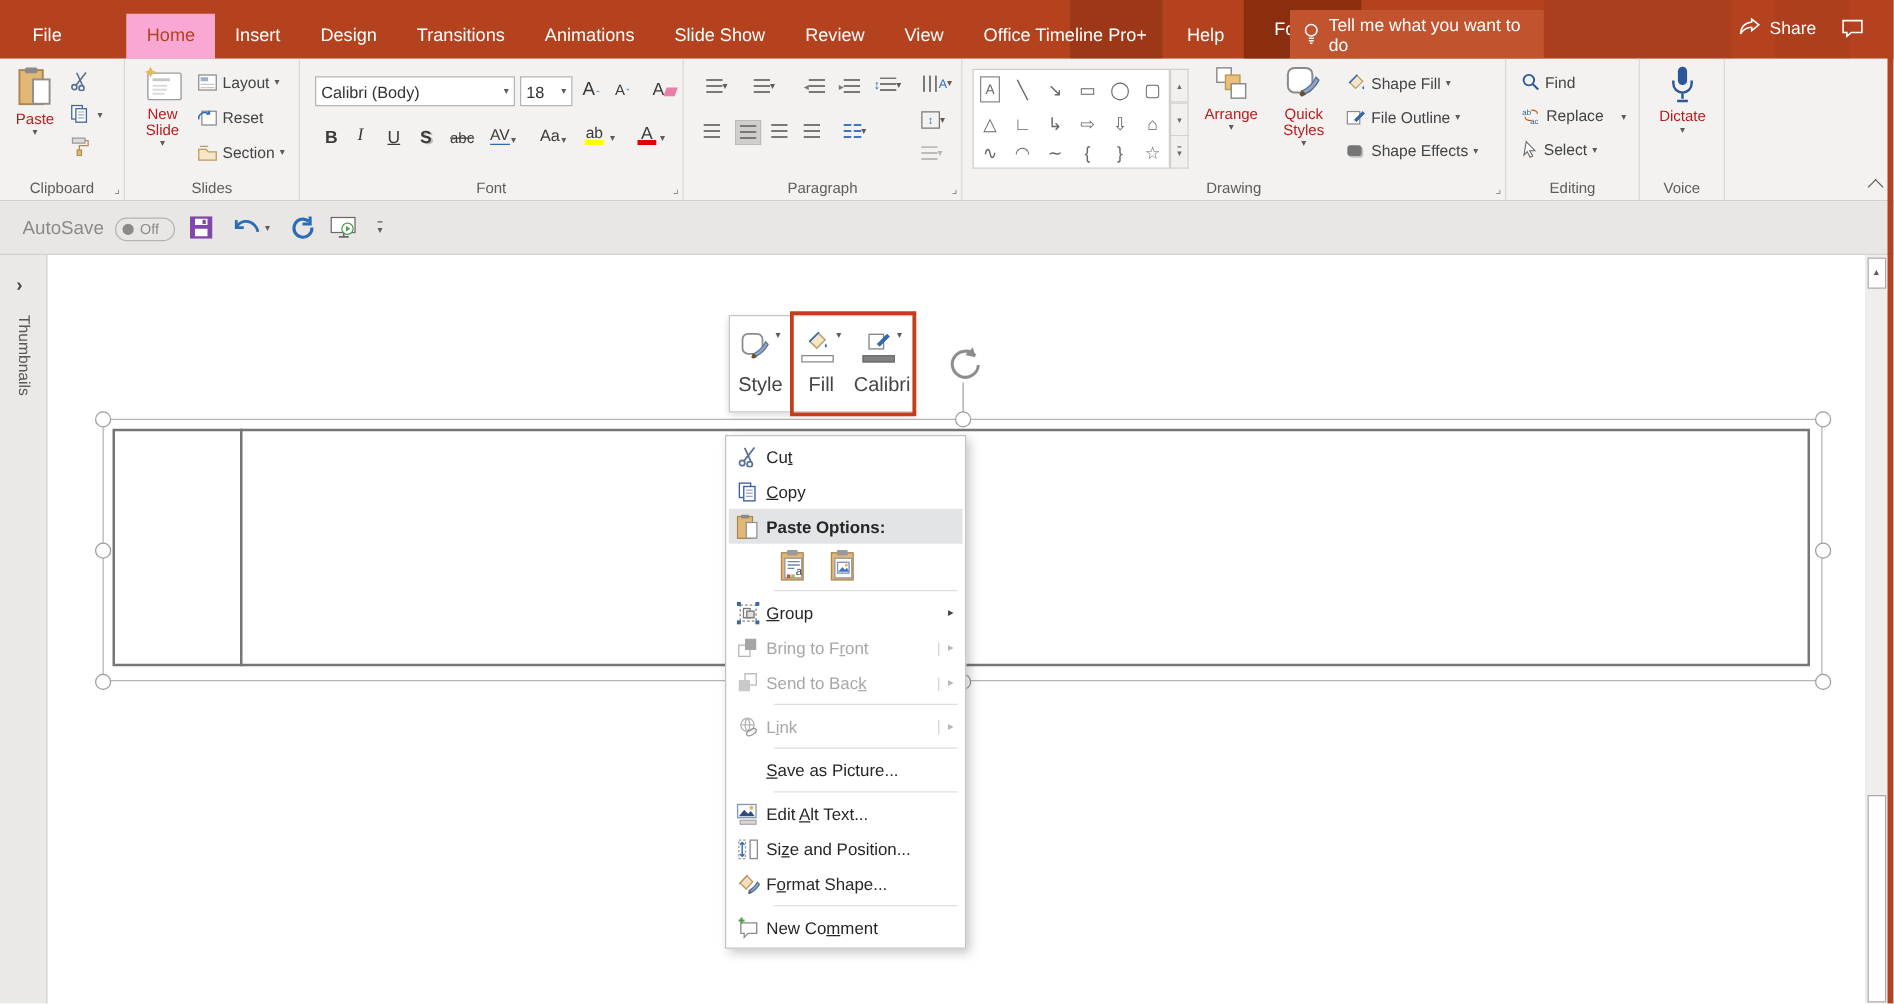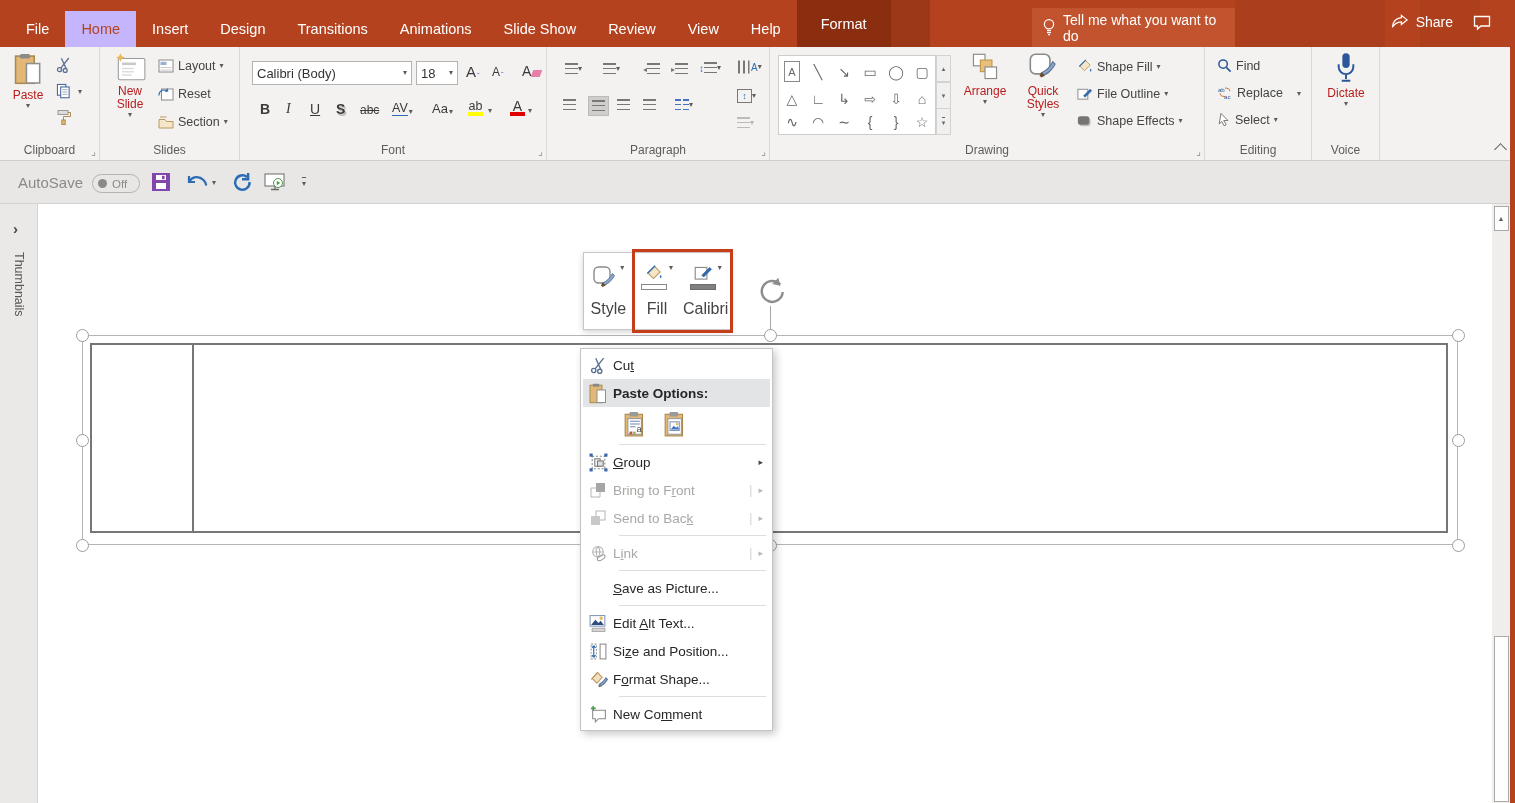--- a/index.html
+++ b/index.html
@@ -7,21 +7,21 @@
   .app { position:relative; width:1515px; height:803px; overflow:hidden; background:#fff; font-family:"Liberation Sans",sans-serif;padding-left:16px; }
 
   
   .titlebar { position:absolute; left:0; top:0; width:1515px; height:47px; background:#b5421f; }
   .tex { position:absolute; top:0; height:47px; background:#7e2b10; }
   .tex1 { left:856px; width:74px; opacity:.45; }
   .tex2 { left:1235px; width:150px; opacity:.18; }
   .tex3 { left:1420px; width:60px; opacity:.12; }
   .tabs { position:absolute; left:10px; top:0; height:47px; display:flex; align-items:flex-end; }
   .tab { height:36px; display:flex; align-items:center; padding:0 16px; color:#fff; font-size:14.5px; cursor:default; white-space:nowrap; }
-  .tab.active { background:#c4b5fd; color:#b5421f; }
+  .tab.active { background:#f9a8d4; color:#b5421f;margin-left:36px; }
   .tab.contextual { background:#8b2e10; height:47px; padding:0 24px; }
   .tellme { position:absolute; left:1032px; top:8px; width:203px; height:39px; background:#c1532f; display:flex; align-items:center; gap:7px; padding-left:10px; color:#fff; font-size:14px; }
   .share { position:absolute; right:62px; top:13px; display:flex; align-items:center; gap:7px; color:#fff; font-size:14px; }
   .tb-comment { position:absolute; right:24px; top:15px; }
 
   
   .ribbon { position:absolute; left:0; top:47px; width:1515px; height:114px; background:#f3f2f1; border-bottom:1px solid #d0cecd; }
   .rgroup { position:absolute; top:0; height:113px; border-right:1px solid #dbd8d5; }
   .glabel { position:absolute; bottom:3px; left:0; right:0; text-align:center; font-size:12px; color:#605c58; }
   .launcher { position:absolute; right:3px; bottom:3px; font-size:10px; color:#8a8886; cursor:pointer; }
@@ -109,20 +109,21 @@
     <nav class="tabs" id="tabs">
         <div class="tab">File</div>
         <div class="tab active">Home</div>
         <div class="tab">Insert</div>
         <div class="tab">Design</div>
         <div class="tab">Transitions</div>
         <div class="tab">Animations</div>
         <div class="tab">Slide Show</div>
         <div class="tab">Review</div>
         <div class="tab">View</div>
+        <div class="tab">Office Timeline Pro+</div>
         <div class="tab">Help</div>
         <div class="tab contextual">Format</div>
       </nav>
     <div class="tellme">
       <span>
         <svg width="14" height="19" viewBox="0 0 14 19">
             <circle cx="7" cy="6.2" r="4.6" fill="none" stroke="#fff" stroke-width="1.2"></circle>
             <path d="M5 12.6h4M5 14.6h4M6 16.6h2" stroke="#fff" stroke-width="1.1"></path>
           </svg>
       </span>
@@ -603,20 +604,32 @@
             <svg width="17" height="17" viewBox="0 0 16 16">
               <g stroke="#5a6f94" fill="none" stroke-width="1.3">
                 <circle cx="3.5" cy="12.7" r="2"></circle>
                 <circle cx="9.2" cy="13.5" r="2"></circle>
                 <path d="M4.8 11.2L12.8 1M10.2 11.8L5.4 1.2"></path>
               </g>
             </svg>
           </span>
           <span class="mlabel"><span>Cu</span><span class="u">t</span><span></span></span>
         </div>
+        <div class="mrow">
+          <span class="micon">
+            <svg width="16" height="17" viewBox="0 0 16 17">
+              <g fill="#fff" stroke="#41639c" stroke-width="1.1">
+                <rect x="1.5" y="1.5" width="9" height="11.5"></rect>
+                <rect x="5" y="4.2" width="9" height="11.5"></rect>
+              </g>
+              <path d="M6.8 7h5.4M6.8 9.5h5.4M6.8 12h5.4" stroke="#9aa7c0" stroke-width="1"></path>
+            </svg>
+          </span>
+          <span class="mlabel"><span></span><span class="u">C</span><span>opy</span></span>
+        </div>
         <div class="mrow hl bold">
           <span class="micon">
             <svg width="18" height="21" viewBox="0 0 18 21">
               <rect x="1" y="2.2" width="12" height="17.5" fill="#e3b877" stroke="#a98850"></rect>
               <rect x="3.8" y="0.8" width="6.5" height="3" rx="1" fill="#8a8a8a"></rect>
               <rect x="8" y="7" width="8.5" height="12.5" fill="#fff" stroke="#8f8f8f"></rect>
             </svg>
           </span>
           <span class="mlabel">Paste Options:</span>
         </div>

